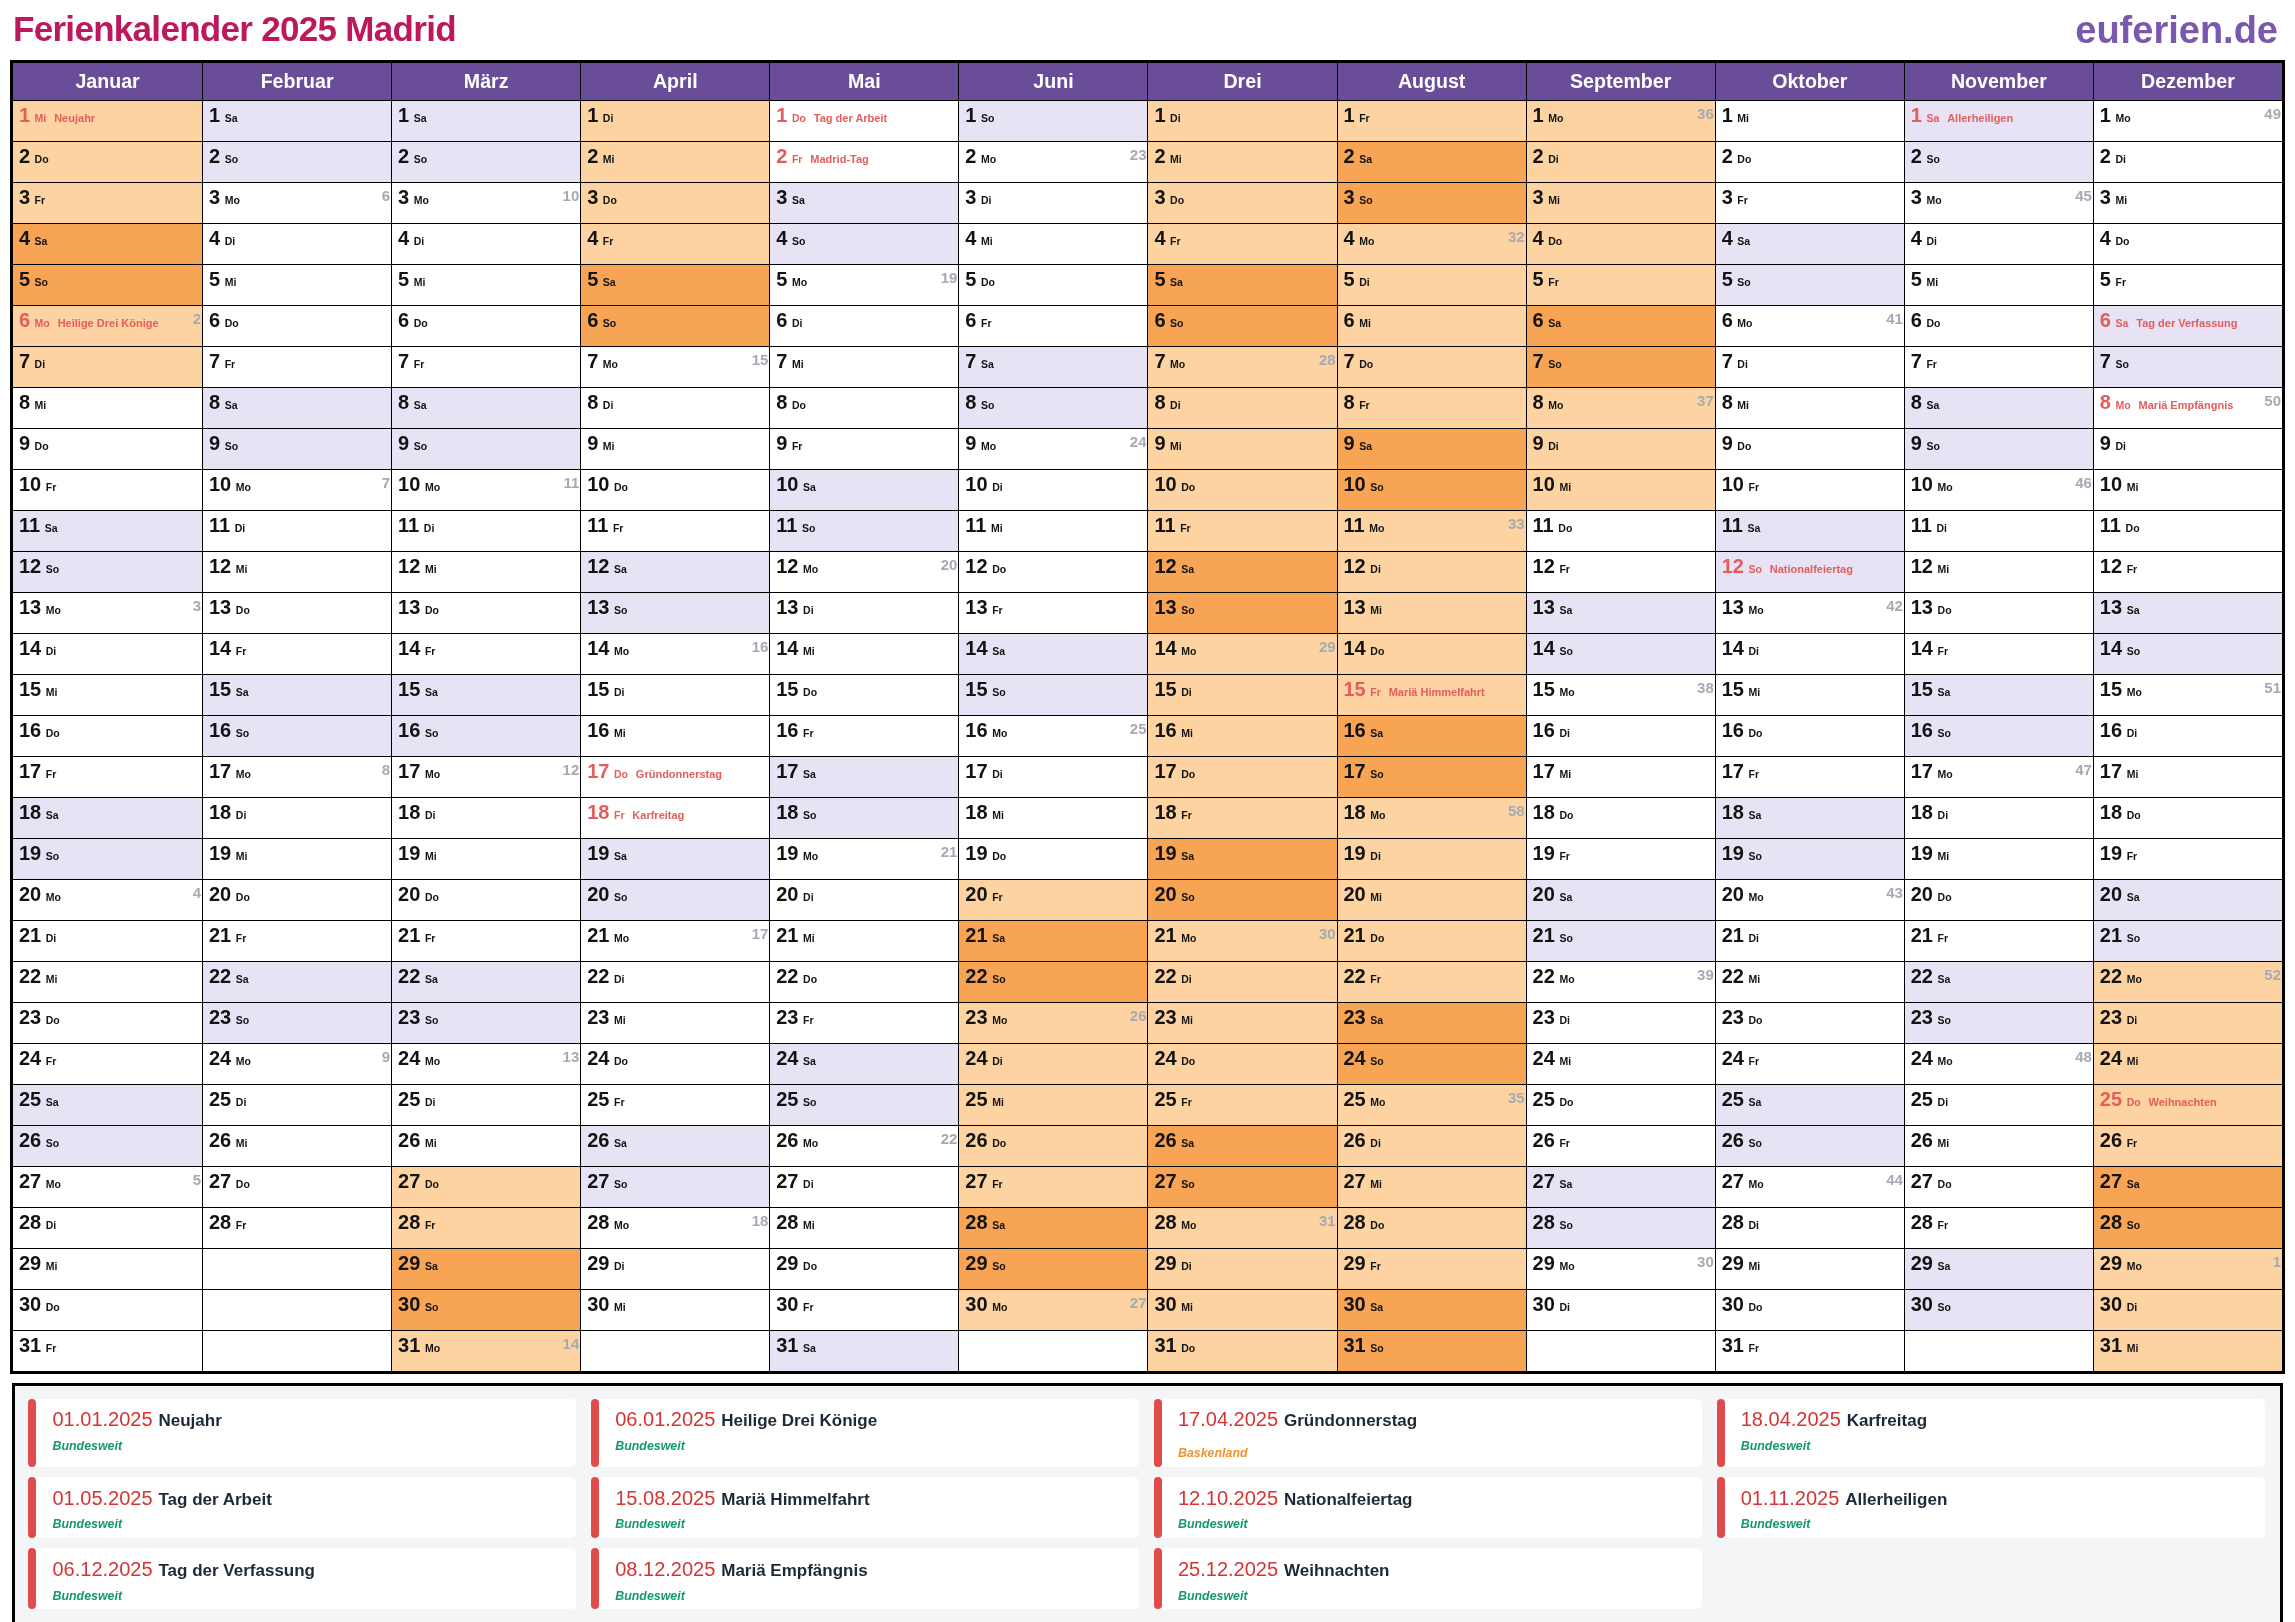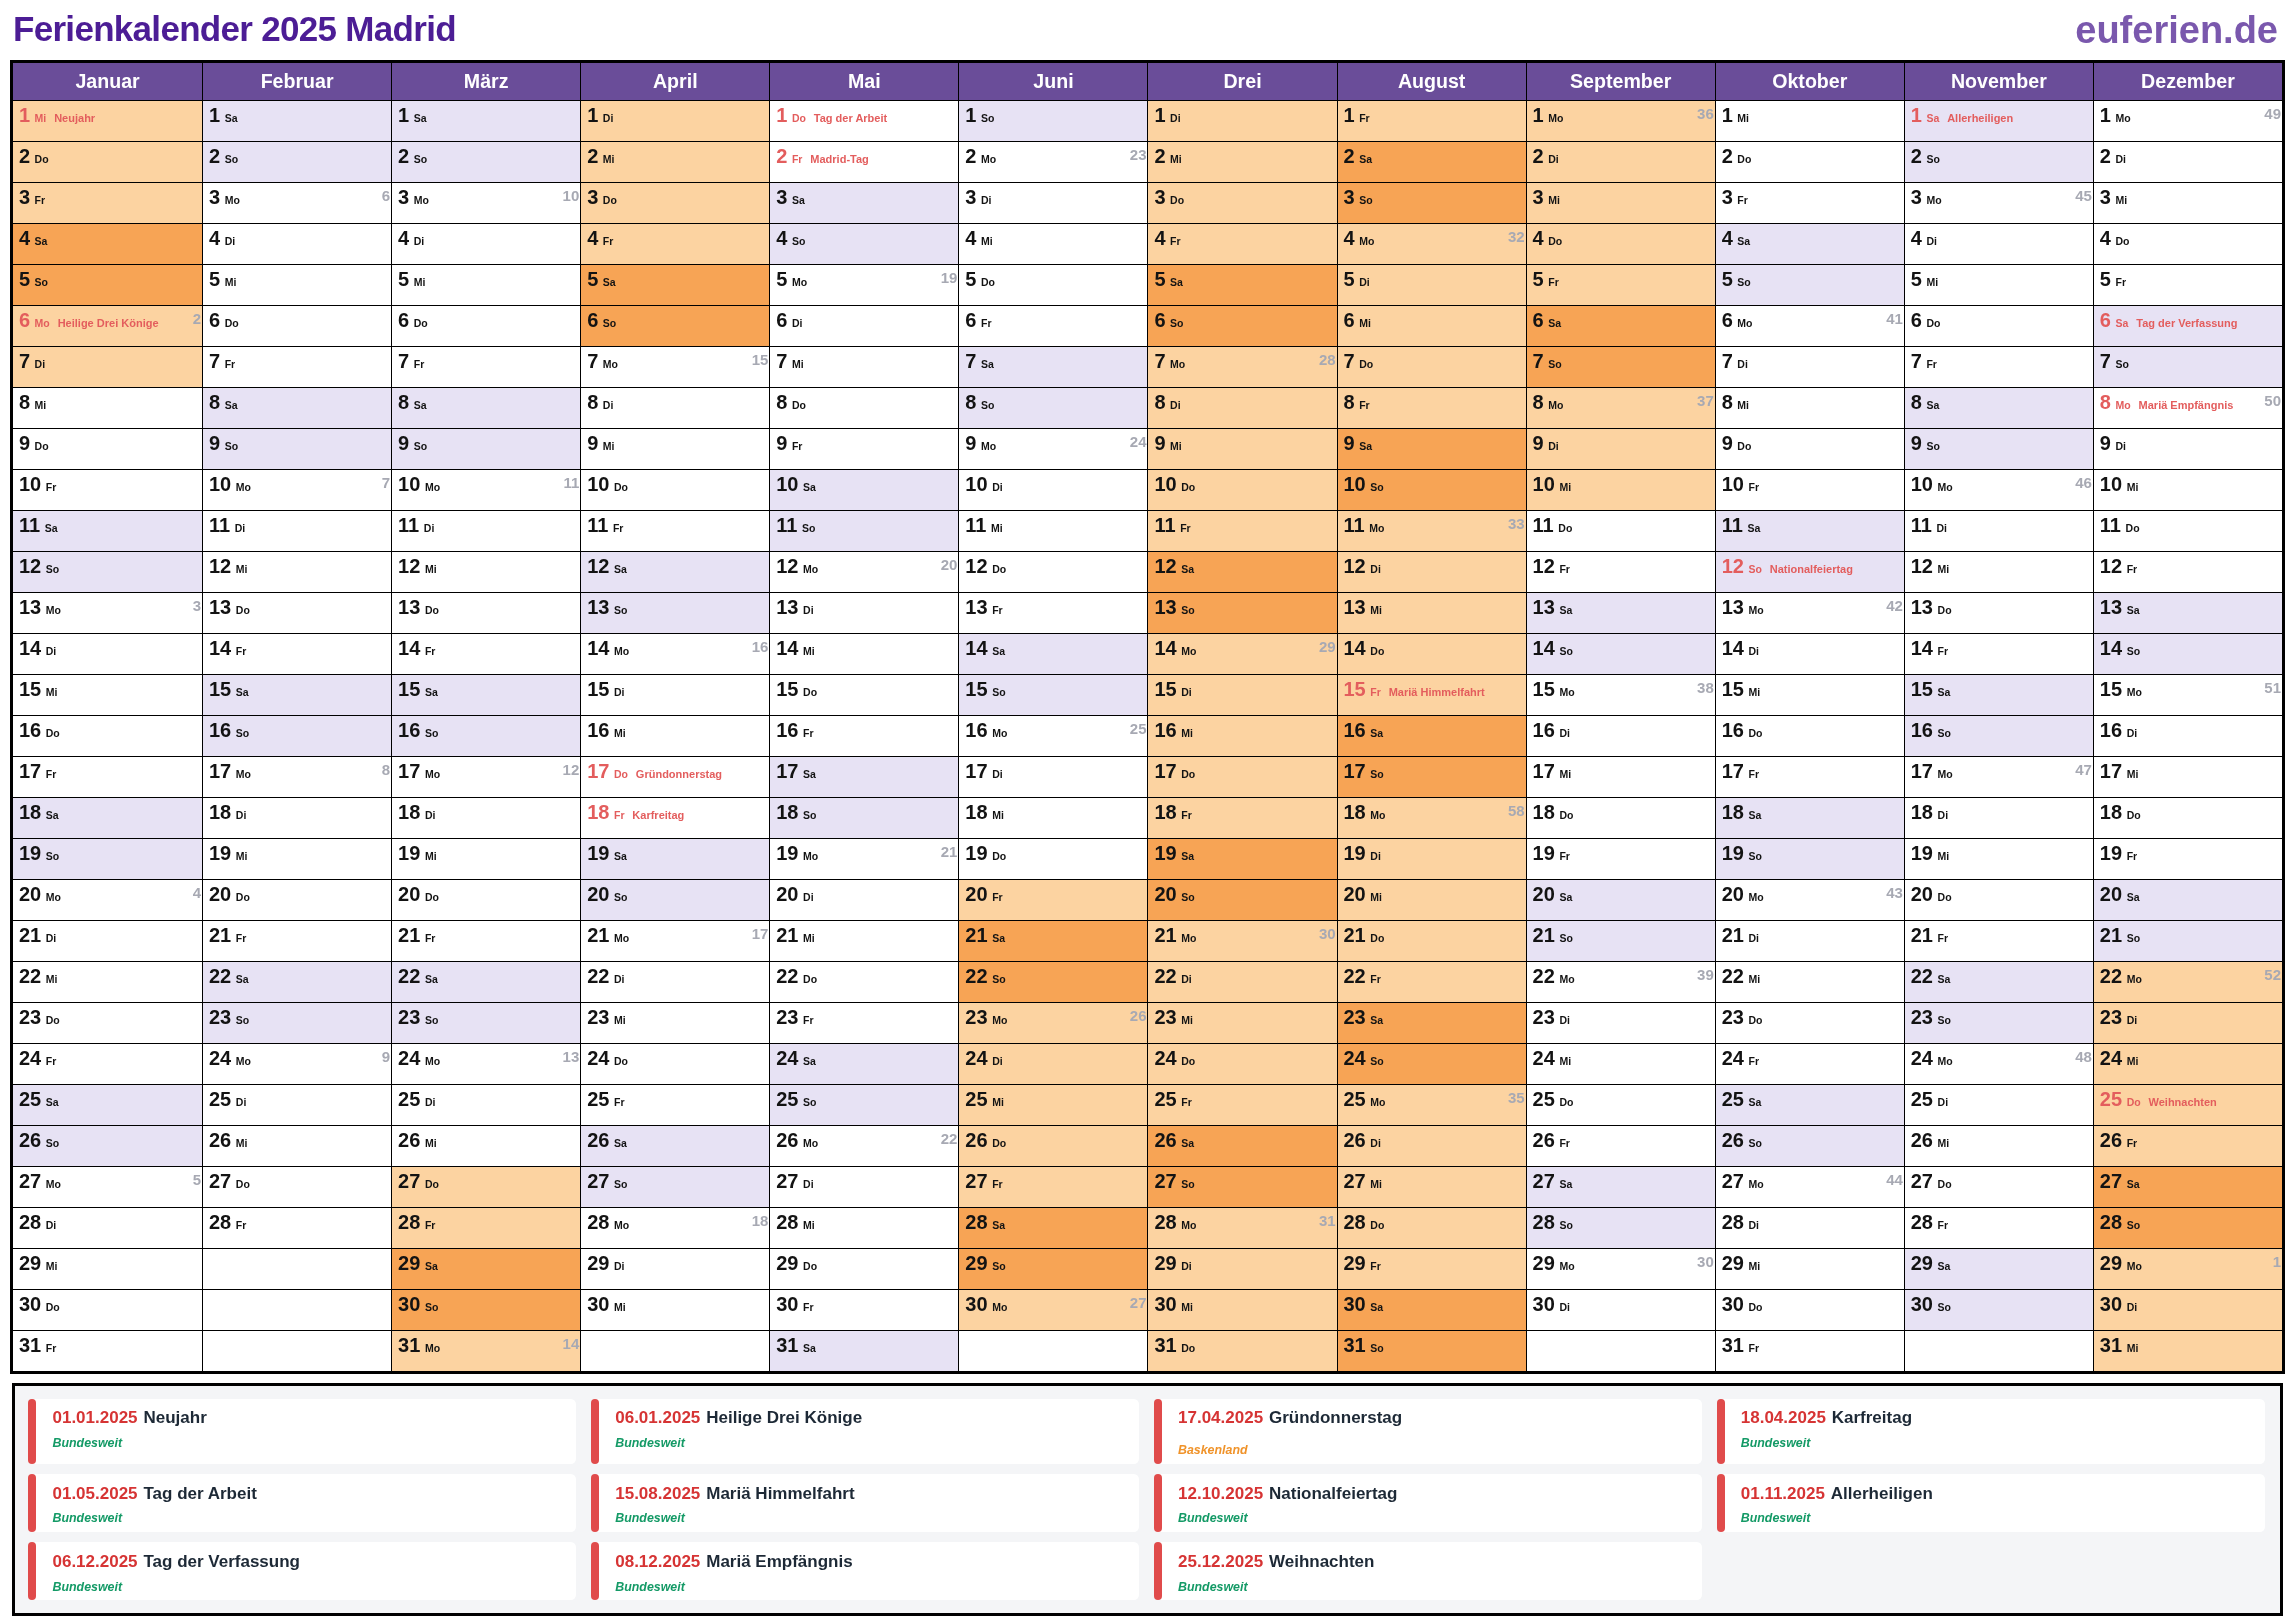--- a/index.html
+++ b/index.html
@@ -1,39 +1,39 @@
 <!DOCTYPE html>
 <html style="--header-purple: #6a4d99; --logo-purple: #7a58ad; --ferien: #fcd3a1; --ferien-weekend: #f7a455; --weekend: #e7e2f4; --holiday-red: #e35d5d; --week-gray: #a7a9b3; --legend-date-red: #d63434; --legend-bar-red: #e04b4b; --legend-green: #149a66; --legend-orange: #f0932a;font-size:10.5px"><head>
 <meta charset="utf-8">
 <style>
   html,body{margin:0;padding:0;background:#ffffff;}
   body{width:2295px;height:1623px;font-family:"Liberation Sans",sans-serif;position:relative;}
 
   .topbar{display:flex;justify-content:space-between;align-items:flex-start;padding:9.2px 17px 0 13px;height:60px;box-sizing:border-box;}
-  .title{font-size:35px;font-weight:bold;color:#4c1d95;letter-spacing:-0.7px;}
+  .title{font-size:35px;font-weight:bold;color:#be185d;letter-spacing:-0.7px;}
   .logo{font-size:38px;font-weight:bold;color:var(--logo-purple,#7a58ad);}
 
   #calendar{display:grid;grid-template-columns:repeat(12,1fr);margin:0 10px;border:3.3px solid #000;background:#fff;}
   .mcol{border-left:1.3px solid #000;min-width:0;}
   .mcol:first-child{border-left:none;}
   .mhead{height:37px;background:var(--header-purple,#6a4d99);color:#fff;font-weight:bold;font-size:19.6px;display:flex;align-items:center;justify-content:center;letter-spacing:0;}
   .cell{height:41px;border-top:1.3px solid #000;position:relative;box-sizing:border-box;padding:2.6px 5.2px 0 5.9px;background:#fff;overflow:hidden;white-space:nowrap;}
   .cell.we{background:var(--weekend,#e7e2f4);}
   .cell.f{background:var(--ferien,#fcd3a1);}
   .cell.fw{background:var(--ferien-weekend,#f7a455);}
   .dnum{font-size:20px;font-weight:bold;color:#131313;}
   .wd{font-size:10.5px;font-weight:bold;margin-left:4.6px;color:#131313;}
   .hname{font-size:11px;font-weight:bold;margin-left:7.9px;color:var(--holiday-red,#e35d5d);}
   .cell.hol .dnum,.cell.hol .wd{color:var(--holiday-red,#e35d5d);}
   .wk{position:absolute;top:3.9px;right:1px;font-size:15px;font-weight:bold;color:var(--week-gray,#a7a9b3);}
 
   #legend{margin:9.2px 11.8px 0;border:3.3px solid #000;background:#f4f5f7;padding:13px 15.7px;display:grid;grid-template-columns:repeat(4,1fr);gap:10.5px 17px;box-sizing:border-box;}
   .lcard{background:#fff;border-radius:5.2px;position:relative;padding:9.2px 10.5px 6.5px 22px;min-height:52px;box-sizing:border-box;}
   .lbar{position:absolute;left:-2px;top:0;bottom:0;width:7.9px;background:var(--legend-bar-red,#e04b4b);border-radius:5.2px;}
-  .ldate{color:var(--legend-date-red,#d63434);font-weight:bold;font-size:17px;}
+  .ldate{color:var(--legend-date-red,#d63434);font-weight:normal;font-size:20px;}
   .lname{color:#1d2936;font-weight:bold;font-size:17px;margin-left:5.9px;}
   .lregion{display:block;margin-top:7.9px;font-style:italic;font-weight:bold;font-size:12.4px;}
   .lregion.green{color:var(--legend-green,#149a66);}
   .lregion.orange{color:var(--legend-orange,#f0932a);margin-top:15px;}
 </style>
 </head>
 <body>
 
 <div class="topbar">
   <div class="title">Ferienkalender 2025 Madrid</div>

